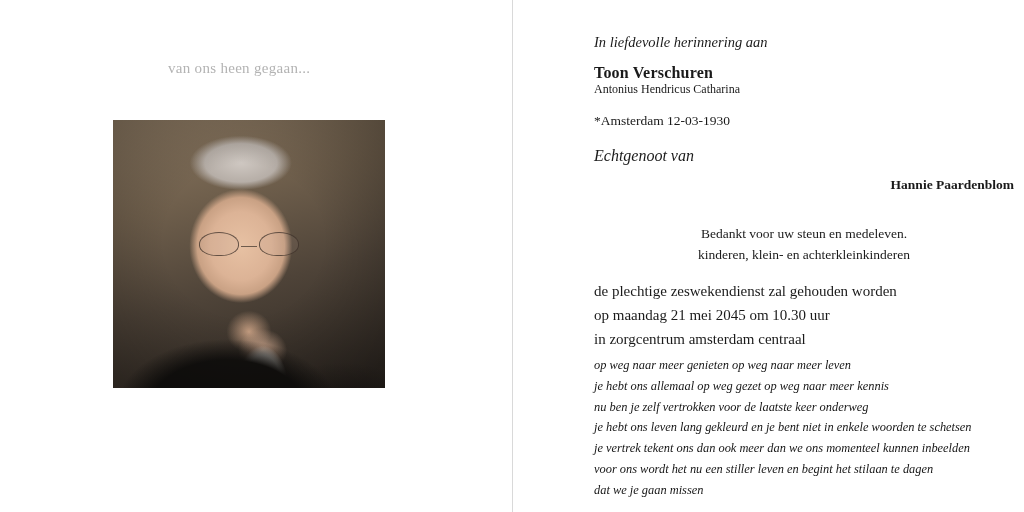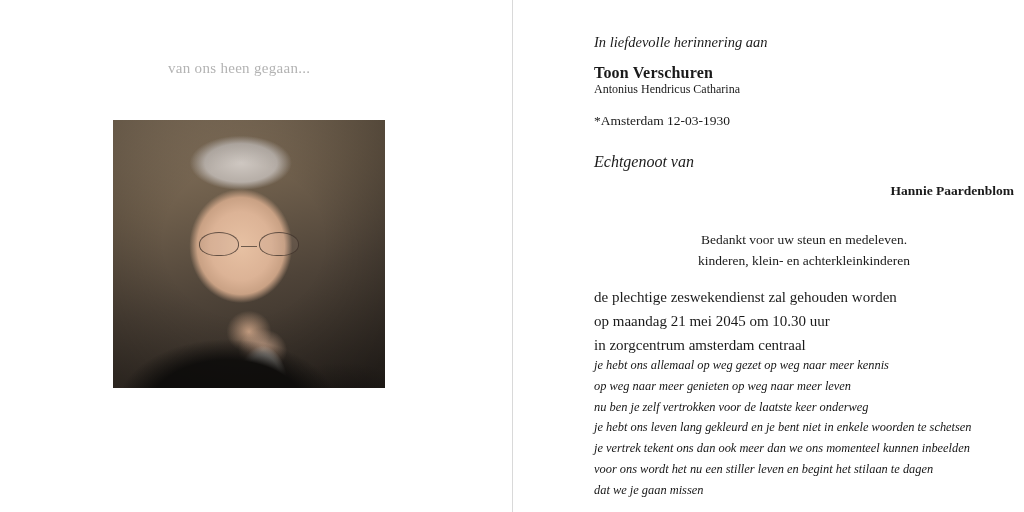--- a/index.html
+++ b/index.html
@@ -137,21 +137,21 @@
     font-weight: bold;
     letter-spacing: 0.2px;
   }
   .full-name {
     font-size: 12px;
     margin-bottom: 14px;
   }
   .dates {
     font-size: 13.5px;
     line-height: 1.45;
-    margin-bottom: 22px;
+    margin-bottom: 16px;
   }
   .spouse-label {
     font-style: italic;
     font-size: 16px;
     margin-bottom: 12px;
   }
   .spouse-name {
     font-size: 13.5px;
     font-weight: bold;
     margin-bottom: 30px;
@@ -214,22 +214,22 @@
       </div>
 
       <div class="service">
         <div>de plechtige zeswekendienst zal gehouden worden</div>
         <div>op maandag 21 mei 2045 om 10.30 uur</div>
         <div>in zorgcentrum amsterdam centraal</div>
       </div>
     </div>
 
     <div class="poem">
+      <div>op weg naar meer genieten op weg naar meer leven</div>
       <div>je hebt ons allemaal op weg gezet op weg naar meer kennis</div>
-      <div>op weg naar meer genieten op weg naar meer leven</div>
       <div>nu ben je zelf vertrokken voor de laatste keer onderweg</div>
       <div>je hebt ons leven lang gekleurd en je bent niet in enkele woorden te schetsen</div>
       <div>je vertrek tekent ons dan ook meer dan we ons momenteel kunnen inbeelden</div>
       <div>voor ons wordt het nu een stiller leven en begint het stilaan te dagen</div>
       <div>dat we je gaan missen</div>
     </div>
   </div>
 
 </div>
 

